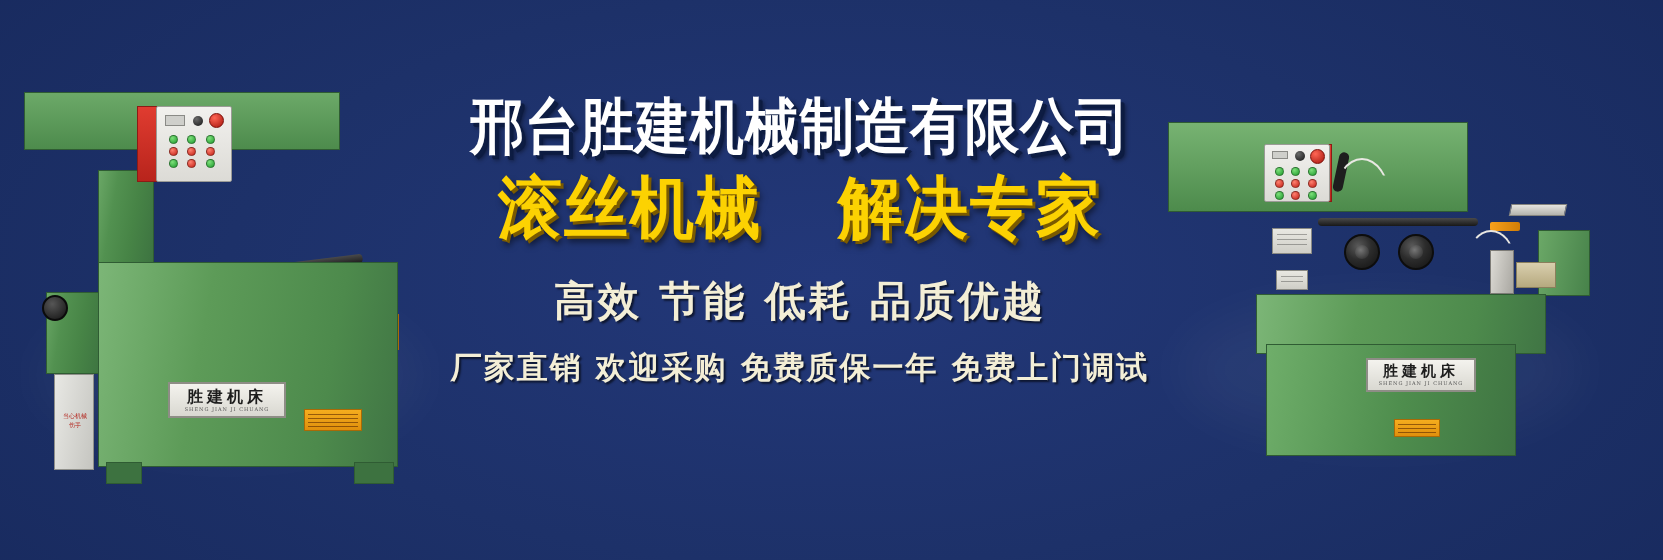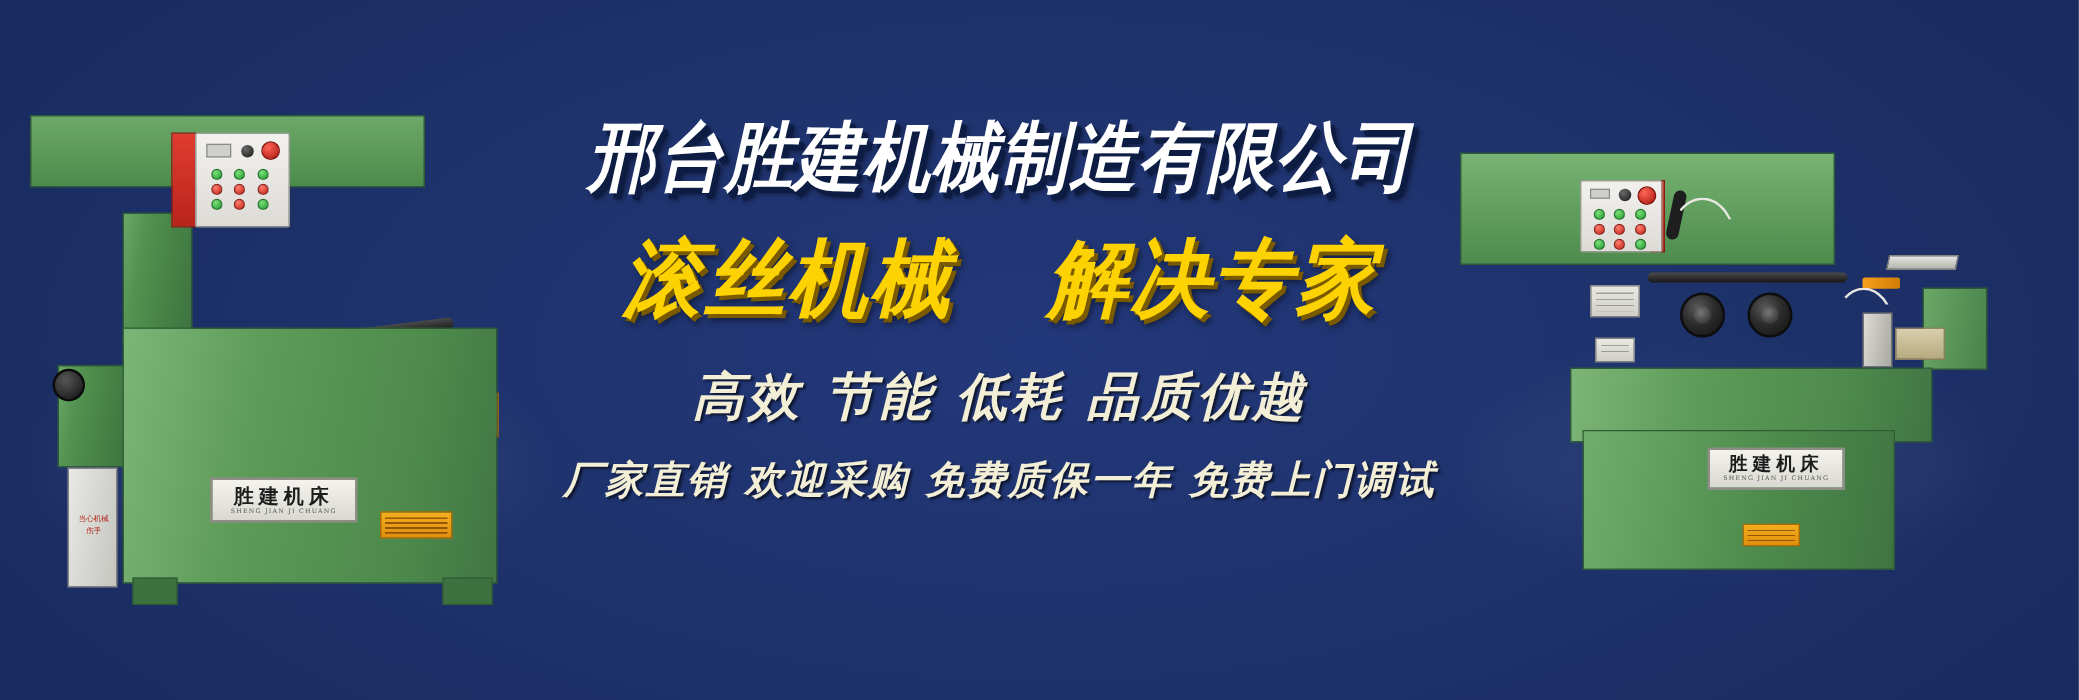--- a/index.html
+++ b/index.html
@@ -17,39 +17,38 @@
     overflow: hidden;
   }
 
   
   .text-block {
     position: absolute;
     left: 400px; top: 95px;
     width: 800px; height: 340px;
     text-align: center;
     z-index: 5;
-    font-style: italic;
   }
   .company-title {
     font-family: "DejaVu Sans", "Liberation Sans", sans-serif;
     font-size: 54px;
     font-weight: bold;
     color: #ffffff;
     letter-spacing: 1px;
     line-height: 1.05;
     white-space: nowrap;
     text-shadow:
       3px 3px 0 #0d1c42,
       4px 4px 0 #0d1c42,
       5px 5px 4px rgba(0,0,0,0.45);
     transform: scaleY(1.12);
     transform-origin: top center;
   }
   .slogan-row {
-    margin-top: 40px;
+    margin-top: 24px;
     display: flex;
     justify-content: center;
     align-items: flex-end;
     gap: 76px;
     white-space: nowrap;
   }
   .slogan-word {
     font-family: "DejaVu Sans", "Liberation Sans", sans-serif;
     font-size: 64px;
     font-weight: bold;

